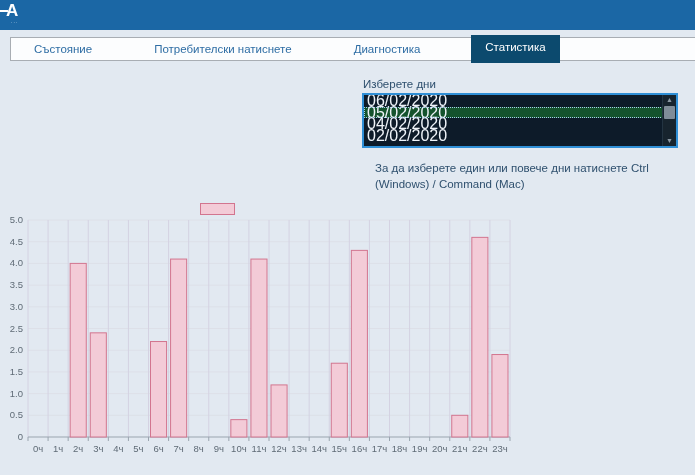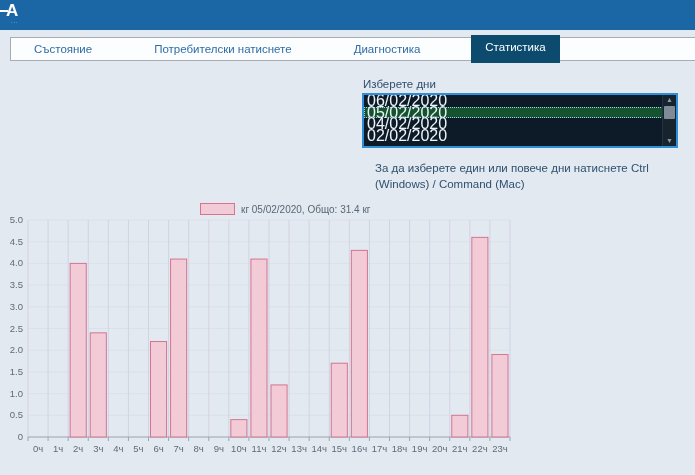--- a/index.html
+++ b/index.html
@@ -70,21 +70,20 @@
         <div class="sb-btn sb-up">▲</div>
         <div class="sb-thumb"></div>
         <div class="sb-btn sb-down">▼</div>
       </div>
     </div>
   </div>
   <div class="day-help">За да изберете един или повече дни натиснете Ctrl (Windows) / Command (Mac)</div>
 
   <div class="legend">
     <span class="legend-swatch"></span>
-    <span class="legend-text">кг 05/02/2020, Общо: 31.4 кг</span>
   </div>
 
   <div id="chart-wrap">
     <svg id="chart-svg" width="530" height="275">
         <text x="23" y="245" font-size="9.5" fill="#5f6b76" text-anchor="end">0</text>
         <line x1="28" y1="220.3" x2="510" y2="220.3" stroke="#dde0e8" stroke-width="1"></line>
         <text x="23" y="223.3" font-size="9.5" fill="#5f6b76" text-anchor="end">0.5</text>
         <line x1="28" y1="198.6" x2="510" y2="198.6" stroke="#dde0e8" stroke-width="1"></line>
         <text x="23" y="201.6" font-size="9.5" fill="#5f6b76" text-anchor="end">1.0</text>
         <line x1="28" y1="176.9" x2="510" y2="176.9" stroke="#dde0e8" stroke-width="1"></line>

